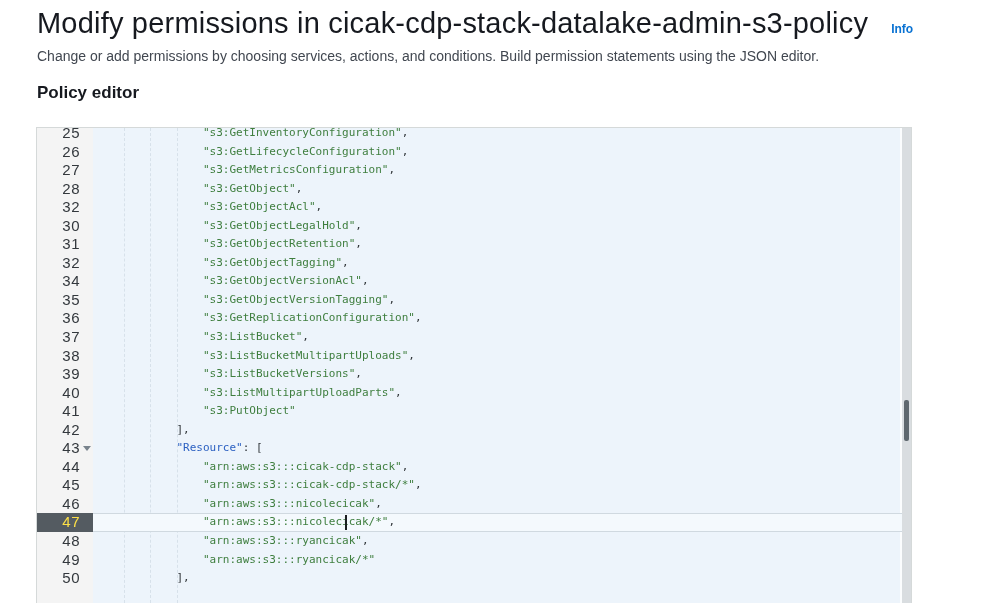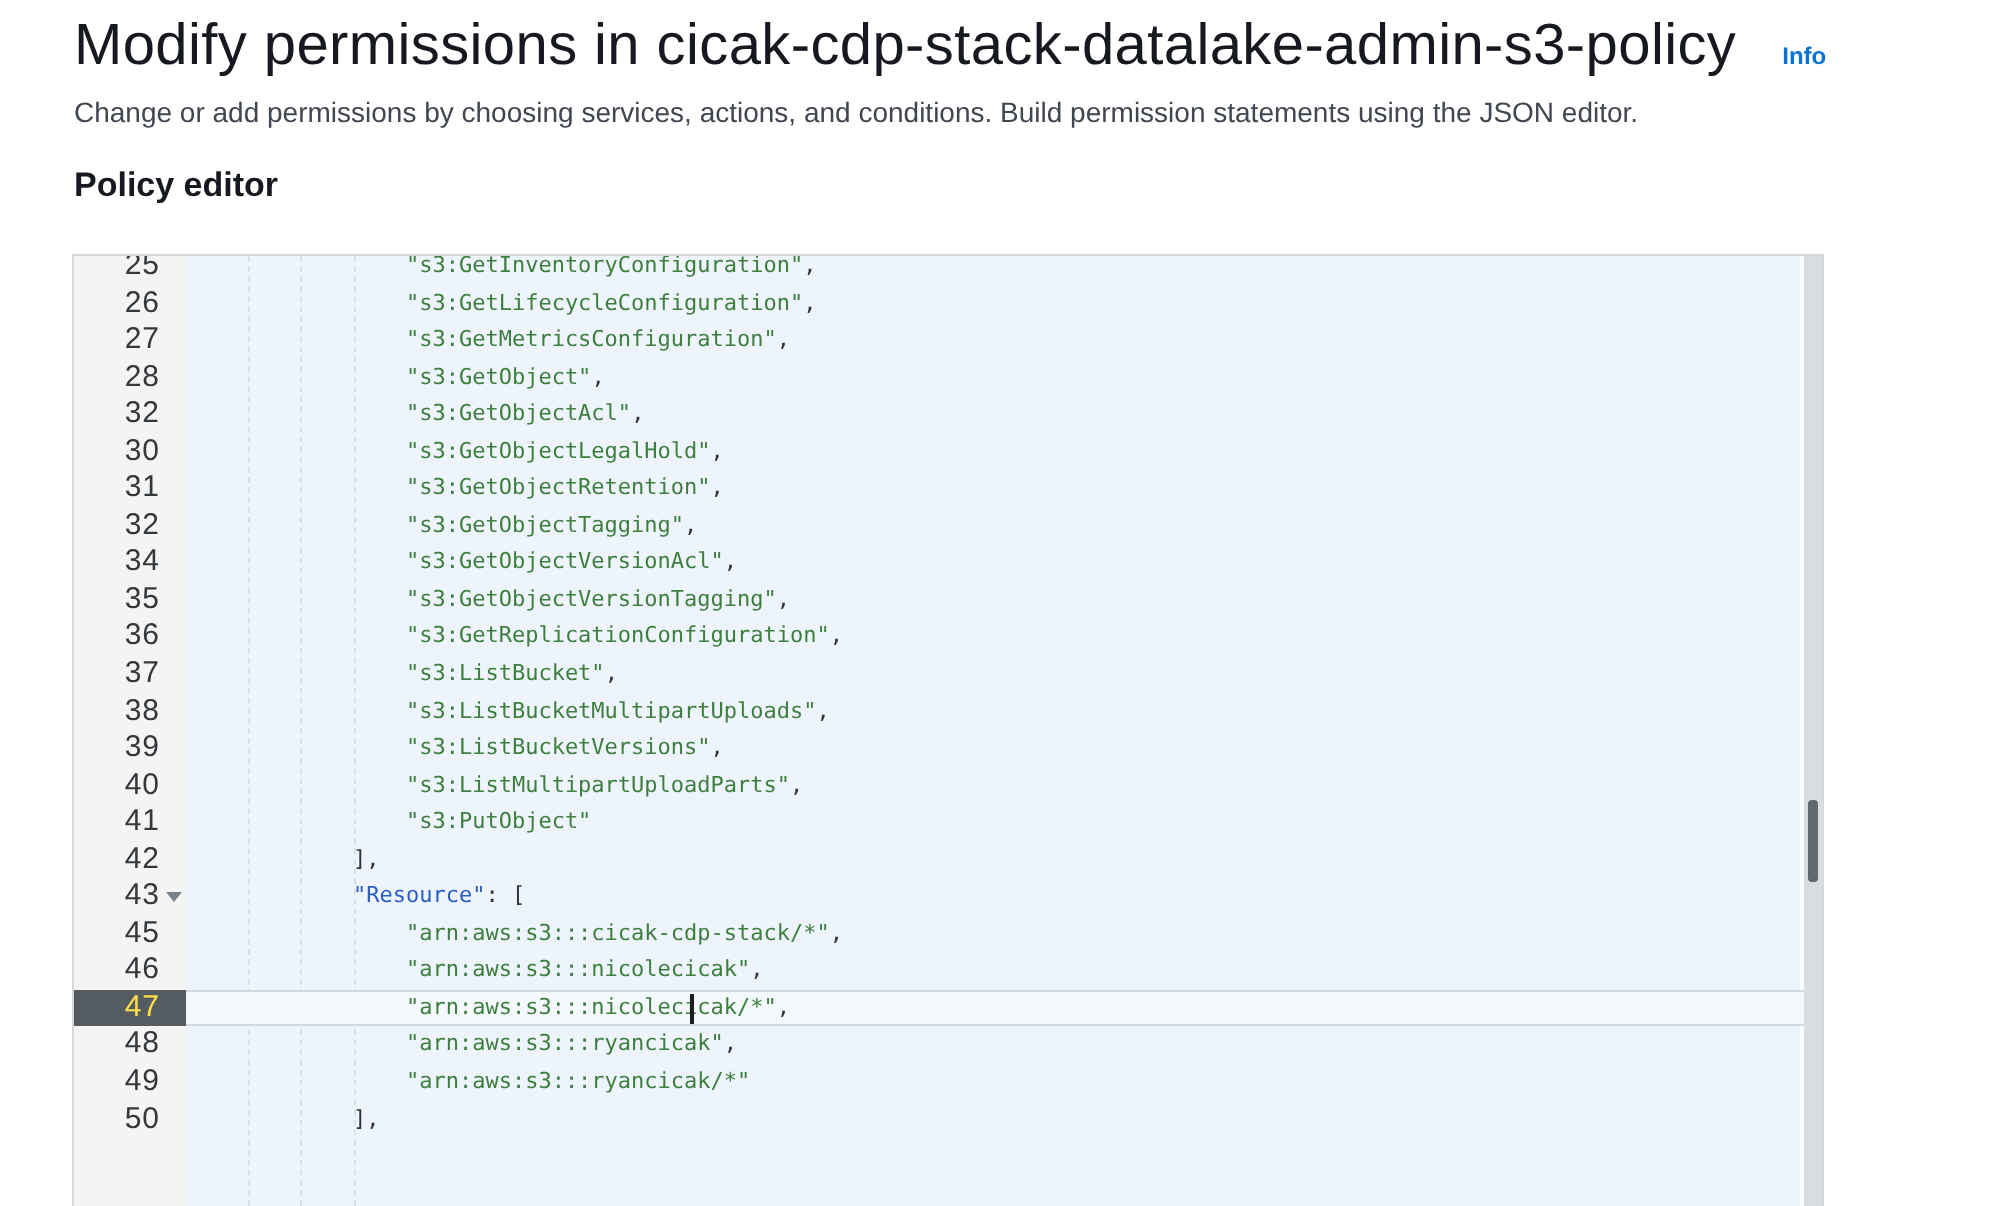--- a/index.html
+++ b/index.html
@@ -148,20 +148,24 @@
       </div>
       <div class="row">
         <div class="gutter-cell">42</div>
         <div class="code-cell">            <span class="tok-plain">],</span></div>
       </div>
       <div class="row">
         <div class="gutter-cell">43<span class="fold-arrow"></span></div>
         <div class="code-cell">            <span class="tok-key">"Resource"</span><span class="tok-plain">: [</span></div>
       </div>
       <div class="row">
+        <div class="gutter-cell">44</div>
+        <div class="code-cell">                <span class="tok-string">"arn:aws:s3:::cicak-cdp-stack"</span><span class="tok-plain">,</span></div>
+      </div>
+      <div class="row">
         <div class="gutter-cell">45</div>
         <div class="code-cell">                <span class="tok-string">"arn:aws:s3:::cicak-cdp-stack/*"</span><span class="tok-plain">,</span></div>
       </div>
       <div class="row">
         <div class="gutter-cell">46</div>
         <div class="code-cell">                <span class="tok-string">"arn:aws:s3:::nicolecicak"</span><span class="tok-plain">,</span></div>
       </div>
       <div class="row active">
         <div class="gutter-cell">47</div>
         <div class="code-cell">                <span class="tok-string">"arn:aws:s3:::nicolecicak/*"</span><span class="tok-plain">,</span><span class="cursor"></span></div>

